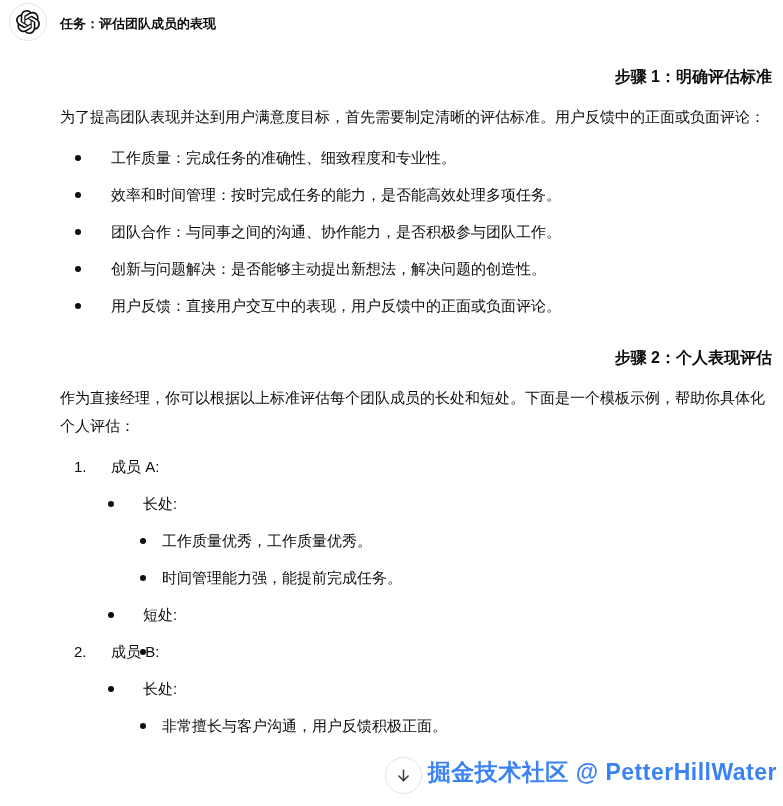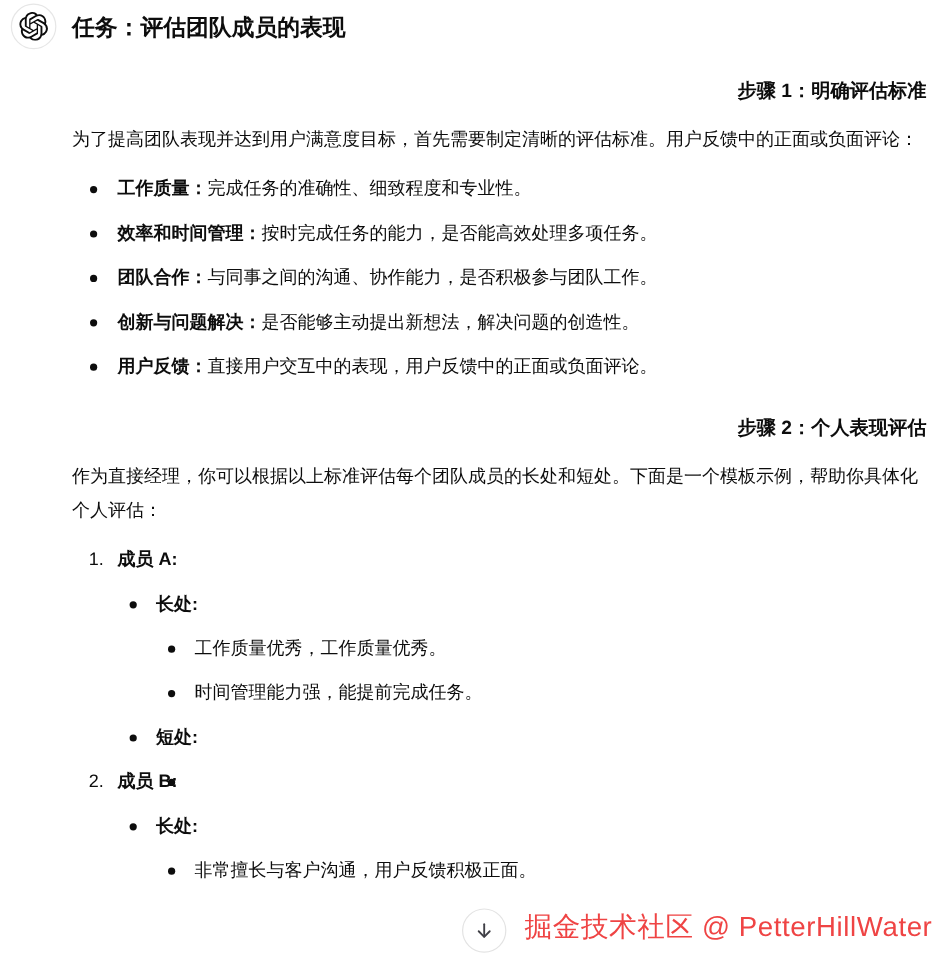--- a/index.html
+++ b/index.html
@@ -19,21 +19,21 @@
     background: #fff;
     display: flex; align-items: center; justify-content: center;
   }
   .avatar svg { width: 24px; height: 24px; }
   .content {
     position: absolute; left: 60px; top: 0;
     width: 712px;
     font-size: 15px; line-height: 28px;
   }
   h1.title {
-    font-size: 19px; line-height: 30px;
+    font-size: 13px; line-height: 30px;
     font-weight: 700;
     margin: 9px 0 18px 0;
   }
   h3.sec {
     font-size: 16px; line-height: 24px;
     font-weight: 700;
     margin: 26px 0 14px 0;
     text-align: right;
   }
   p.para { margin: 0 0 13px 0; }
@@ -42,36 +42,36 @@
   .li .dot {
     position: absolute; top: 11px;
     width: 6px; height: 6px; border-radius: 50%;
     background: #0d0d0d;
   }
   .b1 { padding-left: 38px; } .b1 .dot { left: 15px; }
   .b2 { padding-left: 70px; } .b2 .dot { left: 48px; }
   .b3 { padding-left: 102px; } .b3 .dot { left: 80px; }
   .numrow { padding-left: 38px; }
   .numrow .num { position: absolute; left: 14px; }
-  strong.lbl { font-weight: 700; }
+  strong.lbl { font-weight: 400; margin-left: 13px; }
   .scroll-btn {
     position: absolute; left: 385px; top: 757px;
     width: 37px; height: 37px;
     border-radius: 50%;
     background: rgba(255,255,255,0.96);
     border: 1px solid #e3e3e3;
     display: flex; align-items: center; justify-content: center;
     padding: 0; cursor: pointer; z-index: 6;
   }
   .scroll-btn svg { width: 17px; height: 17px; }
   .watermark {
     position: absolute; right: 6px; top: 755px;
     font-size: 23px; line-height: 34px;
-    font-weight: 400;
-    color: #ef4444;
+    font-weight: 700;
+    color: #3b82f6;
     text-shadow: 1px 1px 0 #ffffff, 2px 2px 1px rgba(255,255,255,0.8);
     letter-spacing: 0.5px;
     white-space: nowrap;
     z-index: 5;
   }
 </style>
 </head>
 <body>
 
 <div>

